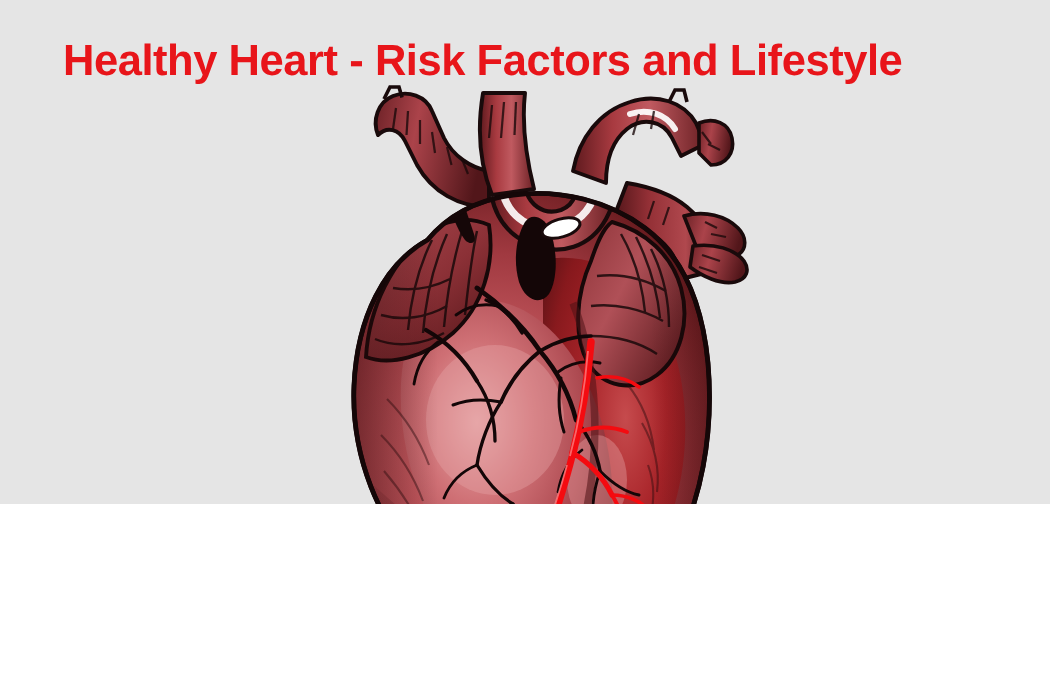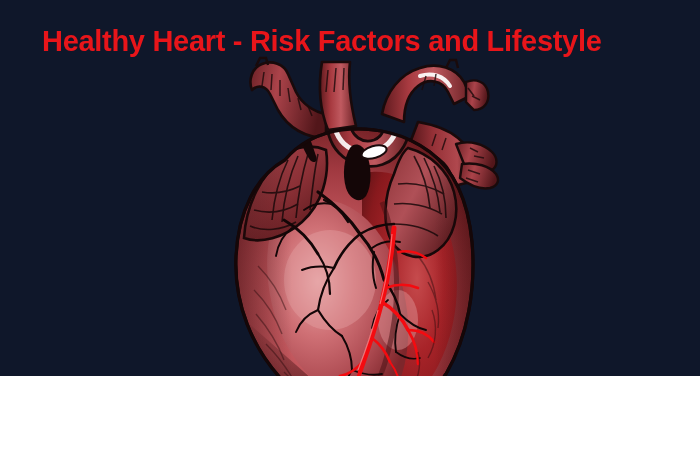--- a/index.html
+++ b/index.html
@@ -6,22 +6,22 @@
     margin: 0;
     padding: 0;
     background: #ffffff;
   }
   body {
     font-family: "Liberation Sans", sans-serif;
   }
   #page {
     position: relative;
     width: 700px;
-    height: 376px;
-    background: #0f172a;
+    height: 336px;
+    background: #e5e5e5;
     overflow: hidden;
   }
   #page-title {
     position: absolute;
     left: 42px;
     top: 24px;
     width: 560px;
     font-family: "Liberation Sans", sans-serif;
     font-size: 29px;
     font-weight: bold;

